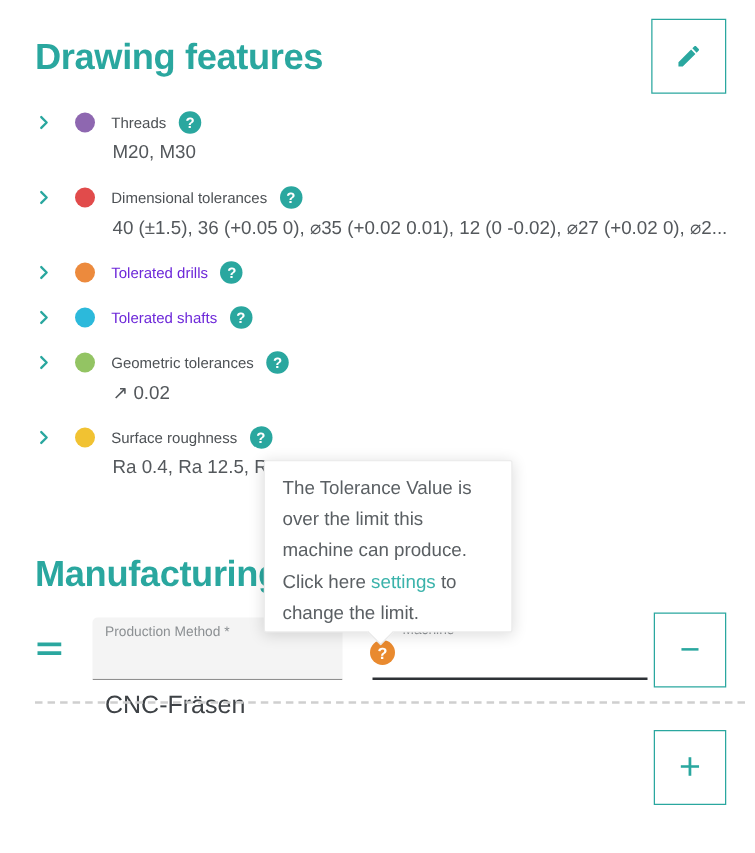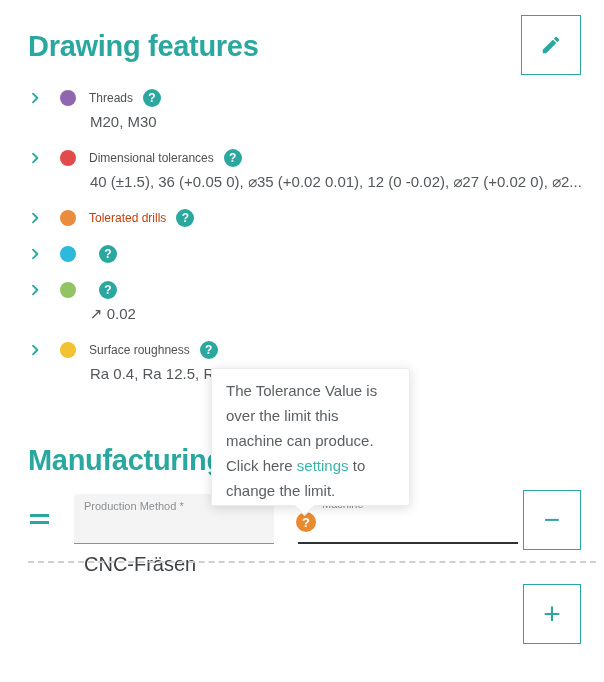--- a/index.html
+++ b/index.html
@@ -32,21 +32,21 @@
   #edit-btn svg { width: 22px; height: 22px; }
 
   
   .feature-row {
     position: absolute; left: 28px; height: 20px;
     display: flex; align-items: center; cursor: pointer; z-index: 1;
   }
   .chev { width: 14px; height: 14px; color: #2aa79f; margin-right: 18px; flex: 0 0 auto; display: inline-flex; }
   .dot { width: 16px; height: 16px; border-radius: 50%; margin-right: 13px; flex: 0 0 auto; }
   .flabel { font-size: 12px; color: #4d5155; white-space: nowrap; }
-  .feature-row.disabled .flabel { color: #c2410c; }
+  .feature-row.disabled .flabel { color: #6d28d9; }
   .help {
     width: 18px; height: 18px; border-radius: 50%; background: #2aa79f;
     color: #fff; font-size: 12px; font-weight: bold; margin-left: 10px;
     display: inline-flex; align-items: center; justify-content: center; flex: 0 0 auto;
     cursor: pointer;
   }
   .feature-sub {
     position: absolute; left: 90px; font-size: 15px; color: #54585c;
     white-space: nowrap; z-index: 1;
   }
@@ -147,30 +147,32 @@
   <span class="help">?</span>
 </div>
 
 <div class="feature-row disabled" id="row-4">
   <span class="chev">
     <svg viewBox="0 0 24 24" width="14" height="14">
         <path d="M8.6 4.6l7.4 7.4-7.4 7.4" fill="none" stroke="currentColor" stroke-width="3.2" stroke-linecap="round" stroke-linejoin="round"></path>
       </svg>
   </span>
   <span class="dot" style="background: rgb(44, 185, 219);"></span>
+  <span class="flabel">Tolerated shafts</span>
   <span class="help">?</span>
 </div>
 
 <div class="feature-row" id="row-5">
   <span class="chev">
     <svg viewBox="0 0 24 24" width="14" height="14">
         <path d="M8.6 4.6l7.4 7.4-7.4 7.4" fill="none" stroke="currentColor" stroke-width="3.2" stroke-linecap="round" stroke-linejoin="round"></path>
       </svg>
   </span>
   <span class="dot" style="background: rgb(147, 196, 99);"></span>
+  <span class="flabel">Geometric tolerances</span>
   <span class="help">?</span>
 </div>
 <div class="feature-sub" id="sub-5">↗ 0.02</div>
 
 <div class="feature-row" id="row-6">
   <span class="chev">
     <svg viewBox="0 0 24 24" width="14" height="14">
         <path d="M8.6 4.6l7.4 7.4-7.4 7.4" fill="none" stroke="currentColor" stroke-width="3.2" stroke-linecap="round" stroke-linejoin="round"></path>
       </svg>
   </span>

